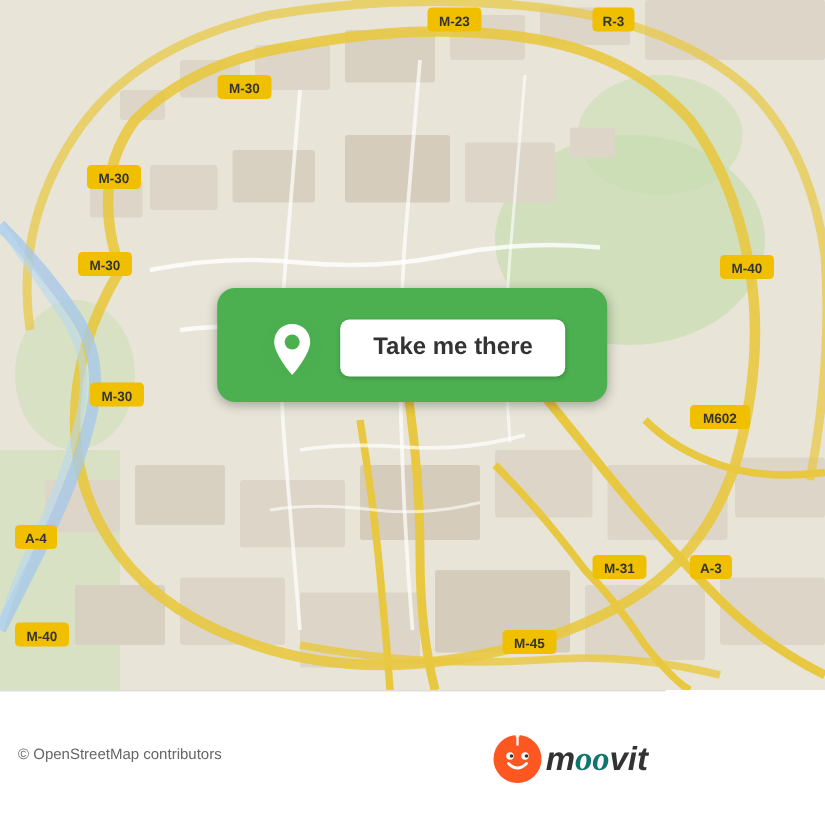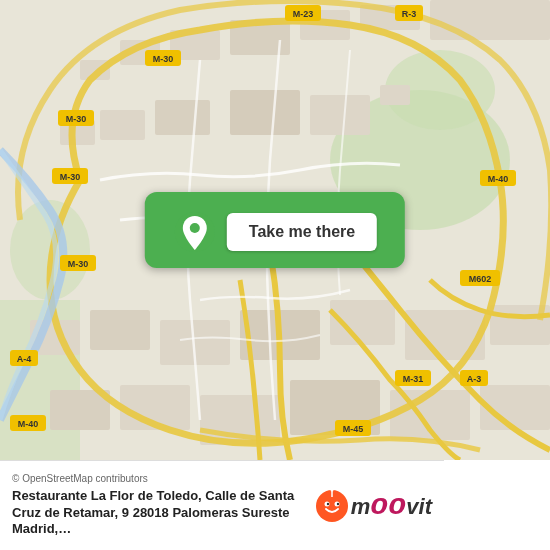--- a/index.html
+++ b/index.html
@@ -250,36 +250,35 @@
         <circle cx="22" cy="18" r="5" fill="#4CAF50"></circle>
       </svg>
       <button id="take-me-there-button">Take me there</button>
     </div>
   </div>
 </div>
 
 <div id="bottom-bar">
   <div id="restaurant-info">
     <div id="copyright-text">© OpenStreetMap contributors</div>
-    <div id="restaurant-name">Restaurante La Flor de Toledo, Calle de Santa Cruz de Retamar, 9 28018 Palomeras Sureste Madrid,…</div>
   </div>
   <div id="moovit-logo">
     <div id="moovit-face">
 
       <svg width="32" height="32" viewBox="0 0 32 32" xmlns="http://www.w3.org/2000/svg">
         <circle cx="16" cy="16" r="15" fill="#FF5722"></circle>
 
         <circle cx="11" cy="14" r="2.5" fill="white"></circle>
         <circle cx="21" cy="14" r="2.5" fill="white"></circle>
         <circle cx="12" cy="14" r="1.2" fill="#333"></circle>
         <circle cx="22" cy="14" r="1.2" fill="#333"></circle>
 
         <path d="M 10 19 Q 16 25 22 19" fill="none" stroke="white" stroke-width="1.8" stroke-linecap="round"></path>
 
         <line x1="16" y1="1" x2="16" y2="7" stroke="white" stroke-width="1.5"></line>
         <circle cx="16" cy="0" r="1.5" fill="white"></circle>
       </svg>
     </div>
     <div id="moovit-text">
-      <span style="color:#333; font-size:22px; font-weight:700; font-style:italic; font-family:Arial, sans-serif;">m</span><span style="color:#be185d; font-size:30px; font-weight:700; font-style:italic; font-family:Liberation Mono, monospace;">oo</span><span style="color:#333; font-size:22px; font-weight:700; font-style:italic; font-family:Arial, sans-serif;">vit</span>
+      <span style="color:#333; font-size:22px; font-weight:700; font-style:italic; font-family:Arial, sans-serif;">m</span><span style="color:#0f766e; font-size:23px; font-weight:700; font-style:italic; font-family:Liberation Serif, serif;">oo</span><span style="color:#333; font-size:22px; font-weight:700; font-style:italic; font-family:Arial, sans-serif;">vit</span>
     </div>
   </div>
 </div>
 
 </body></html>

